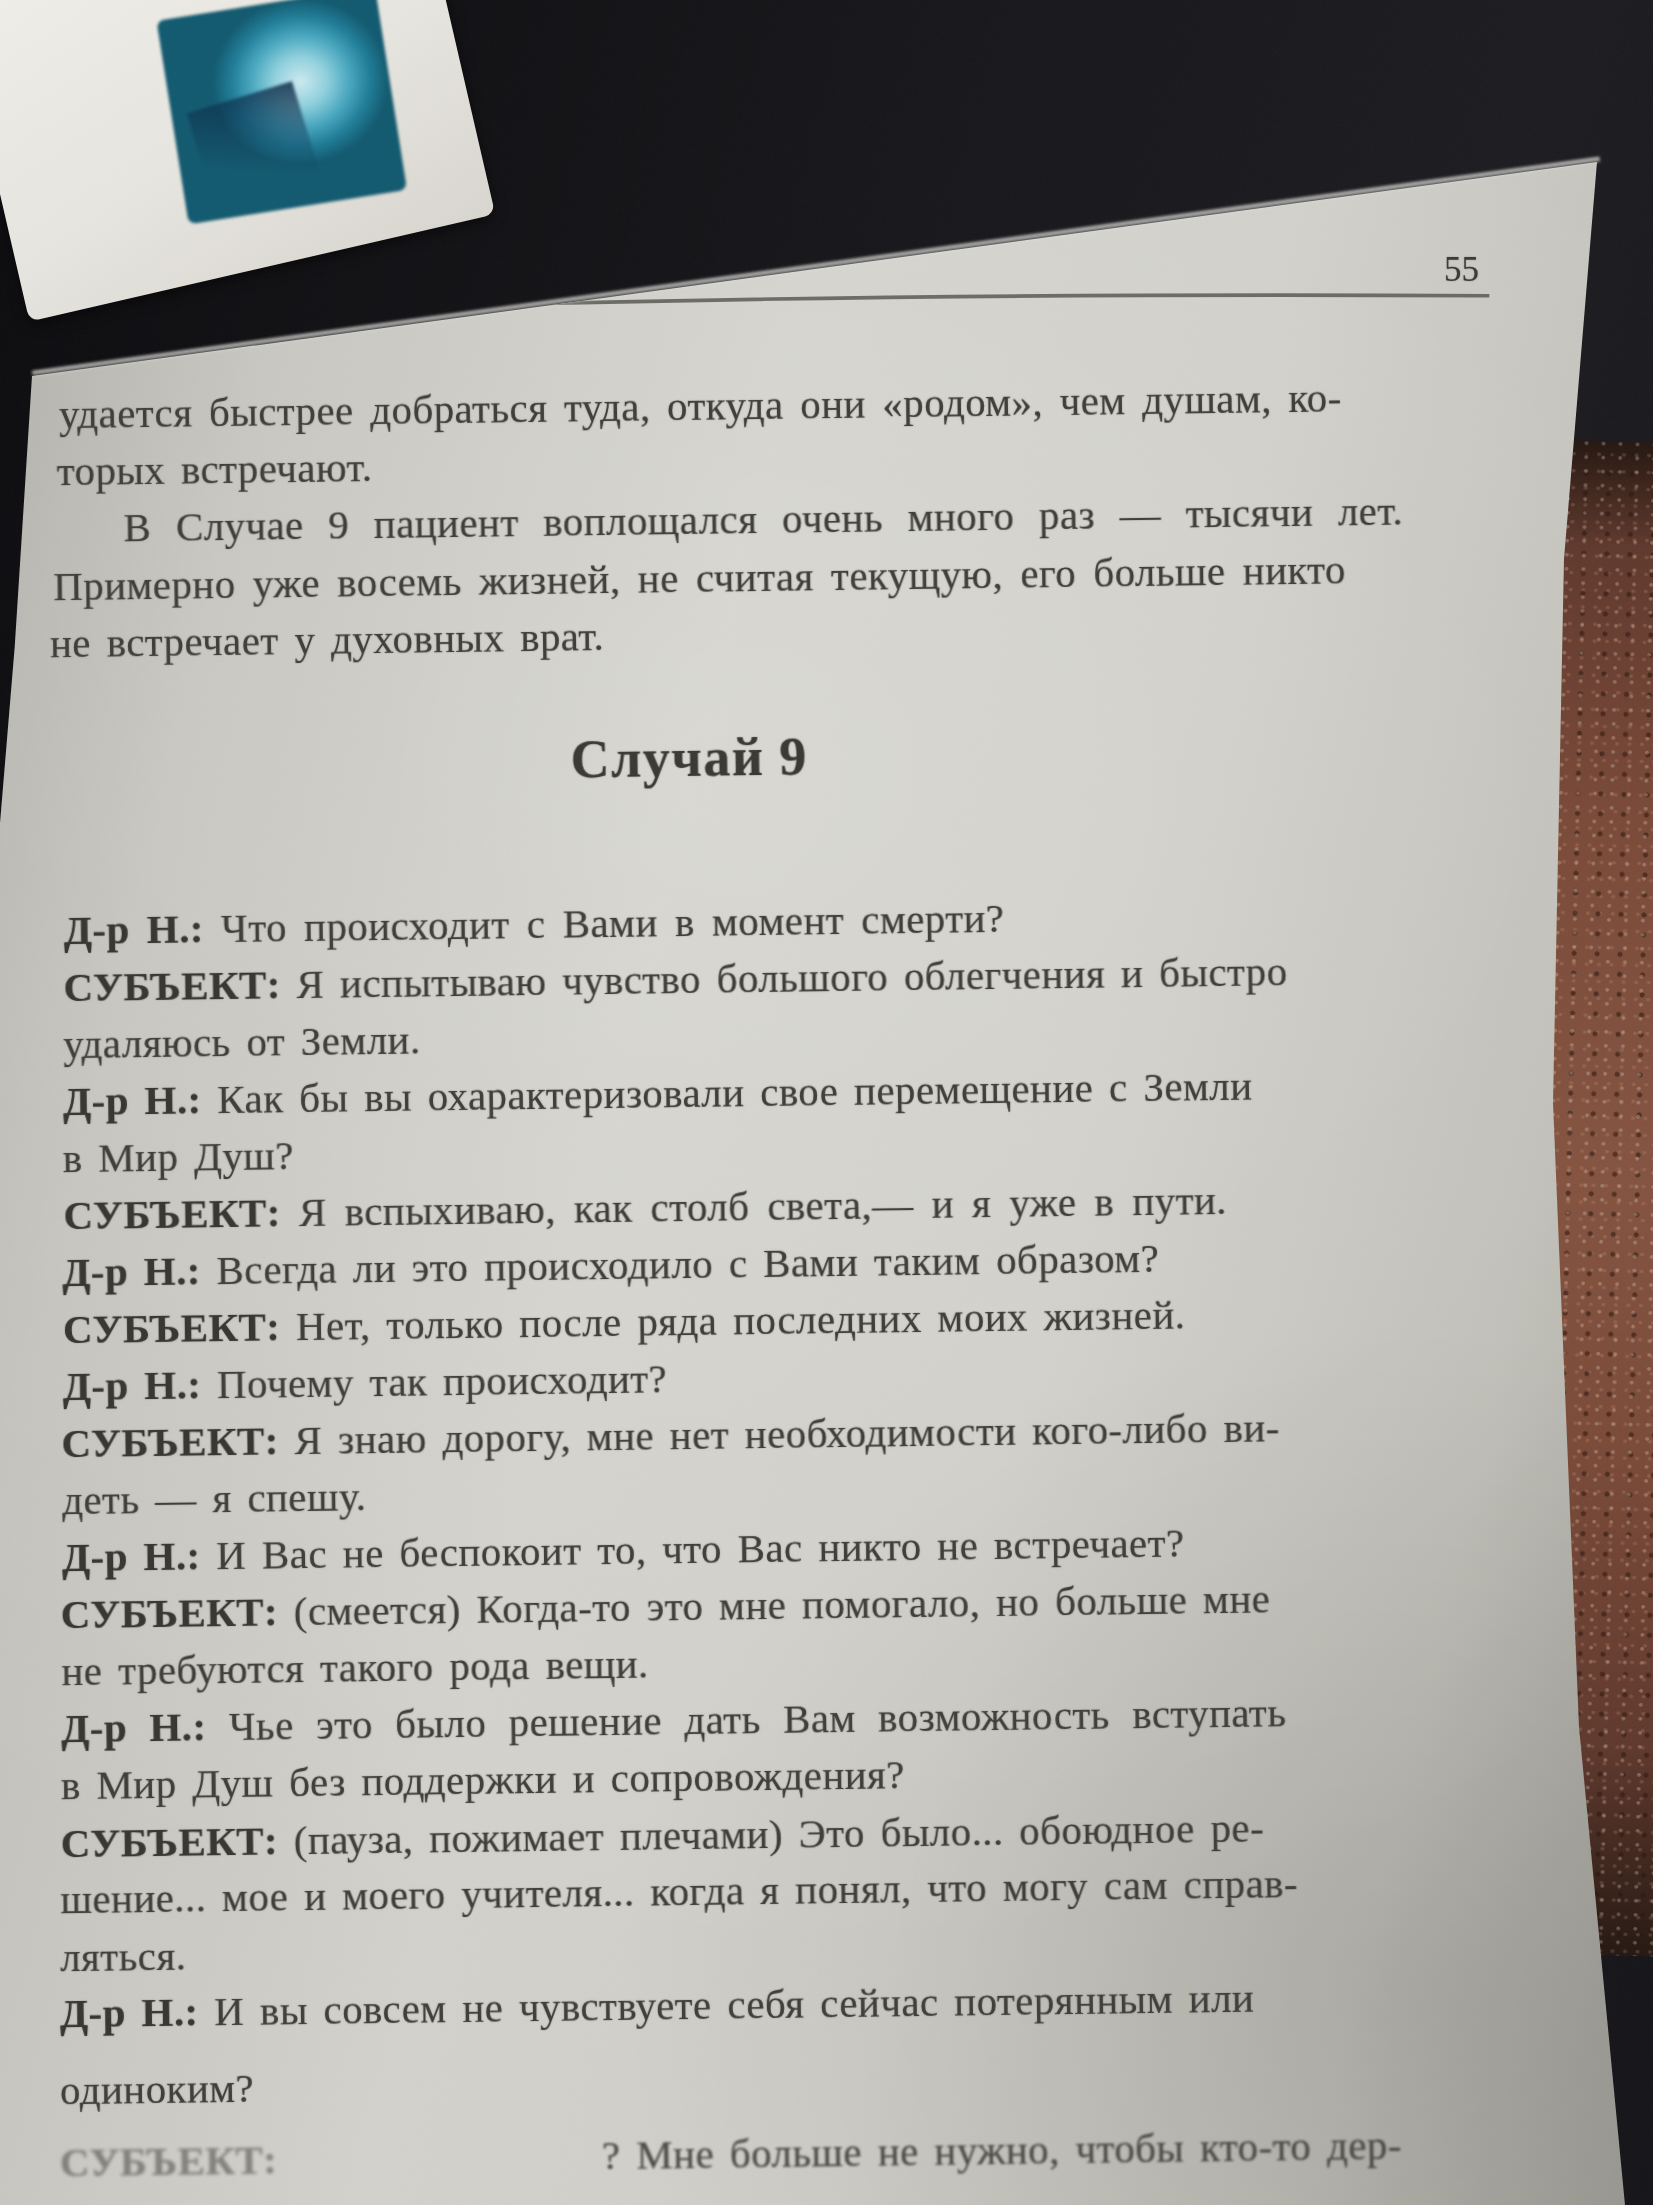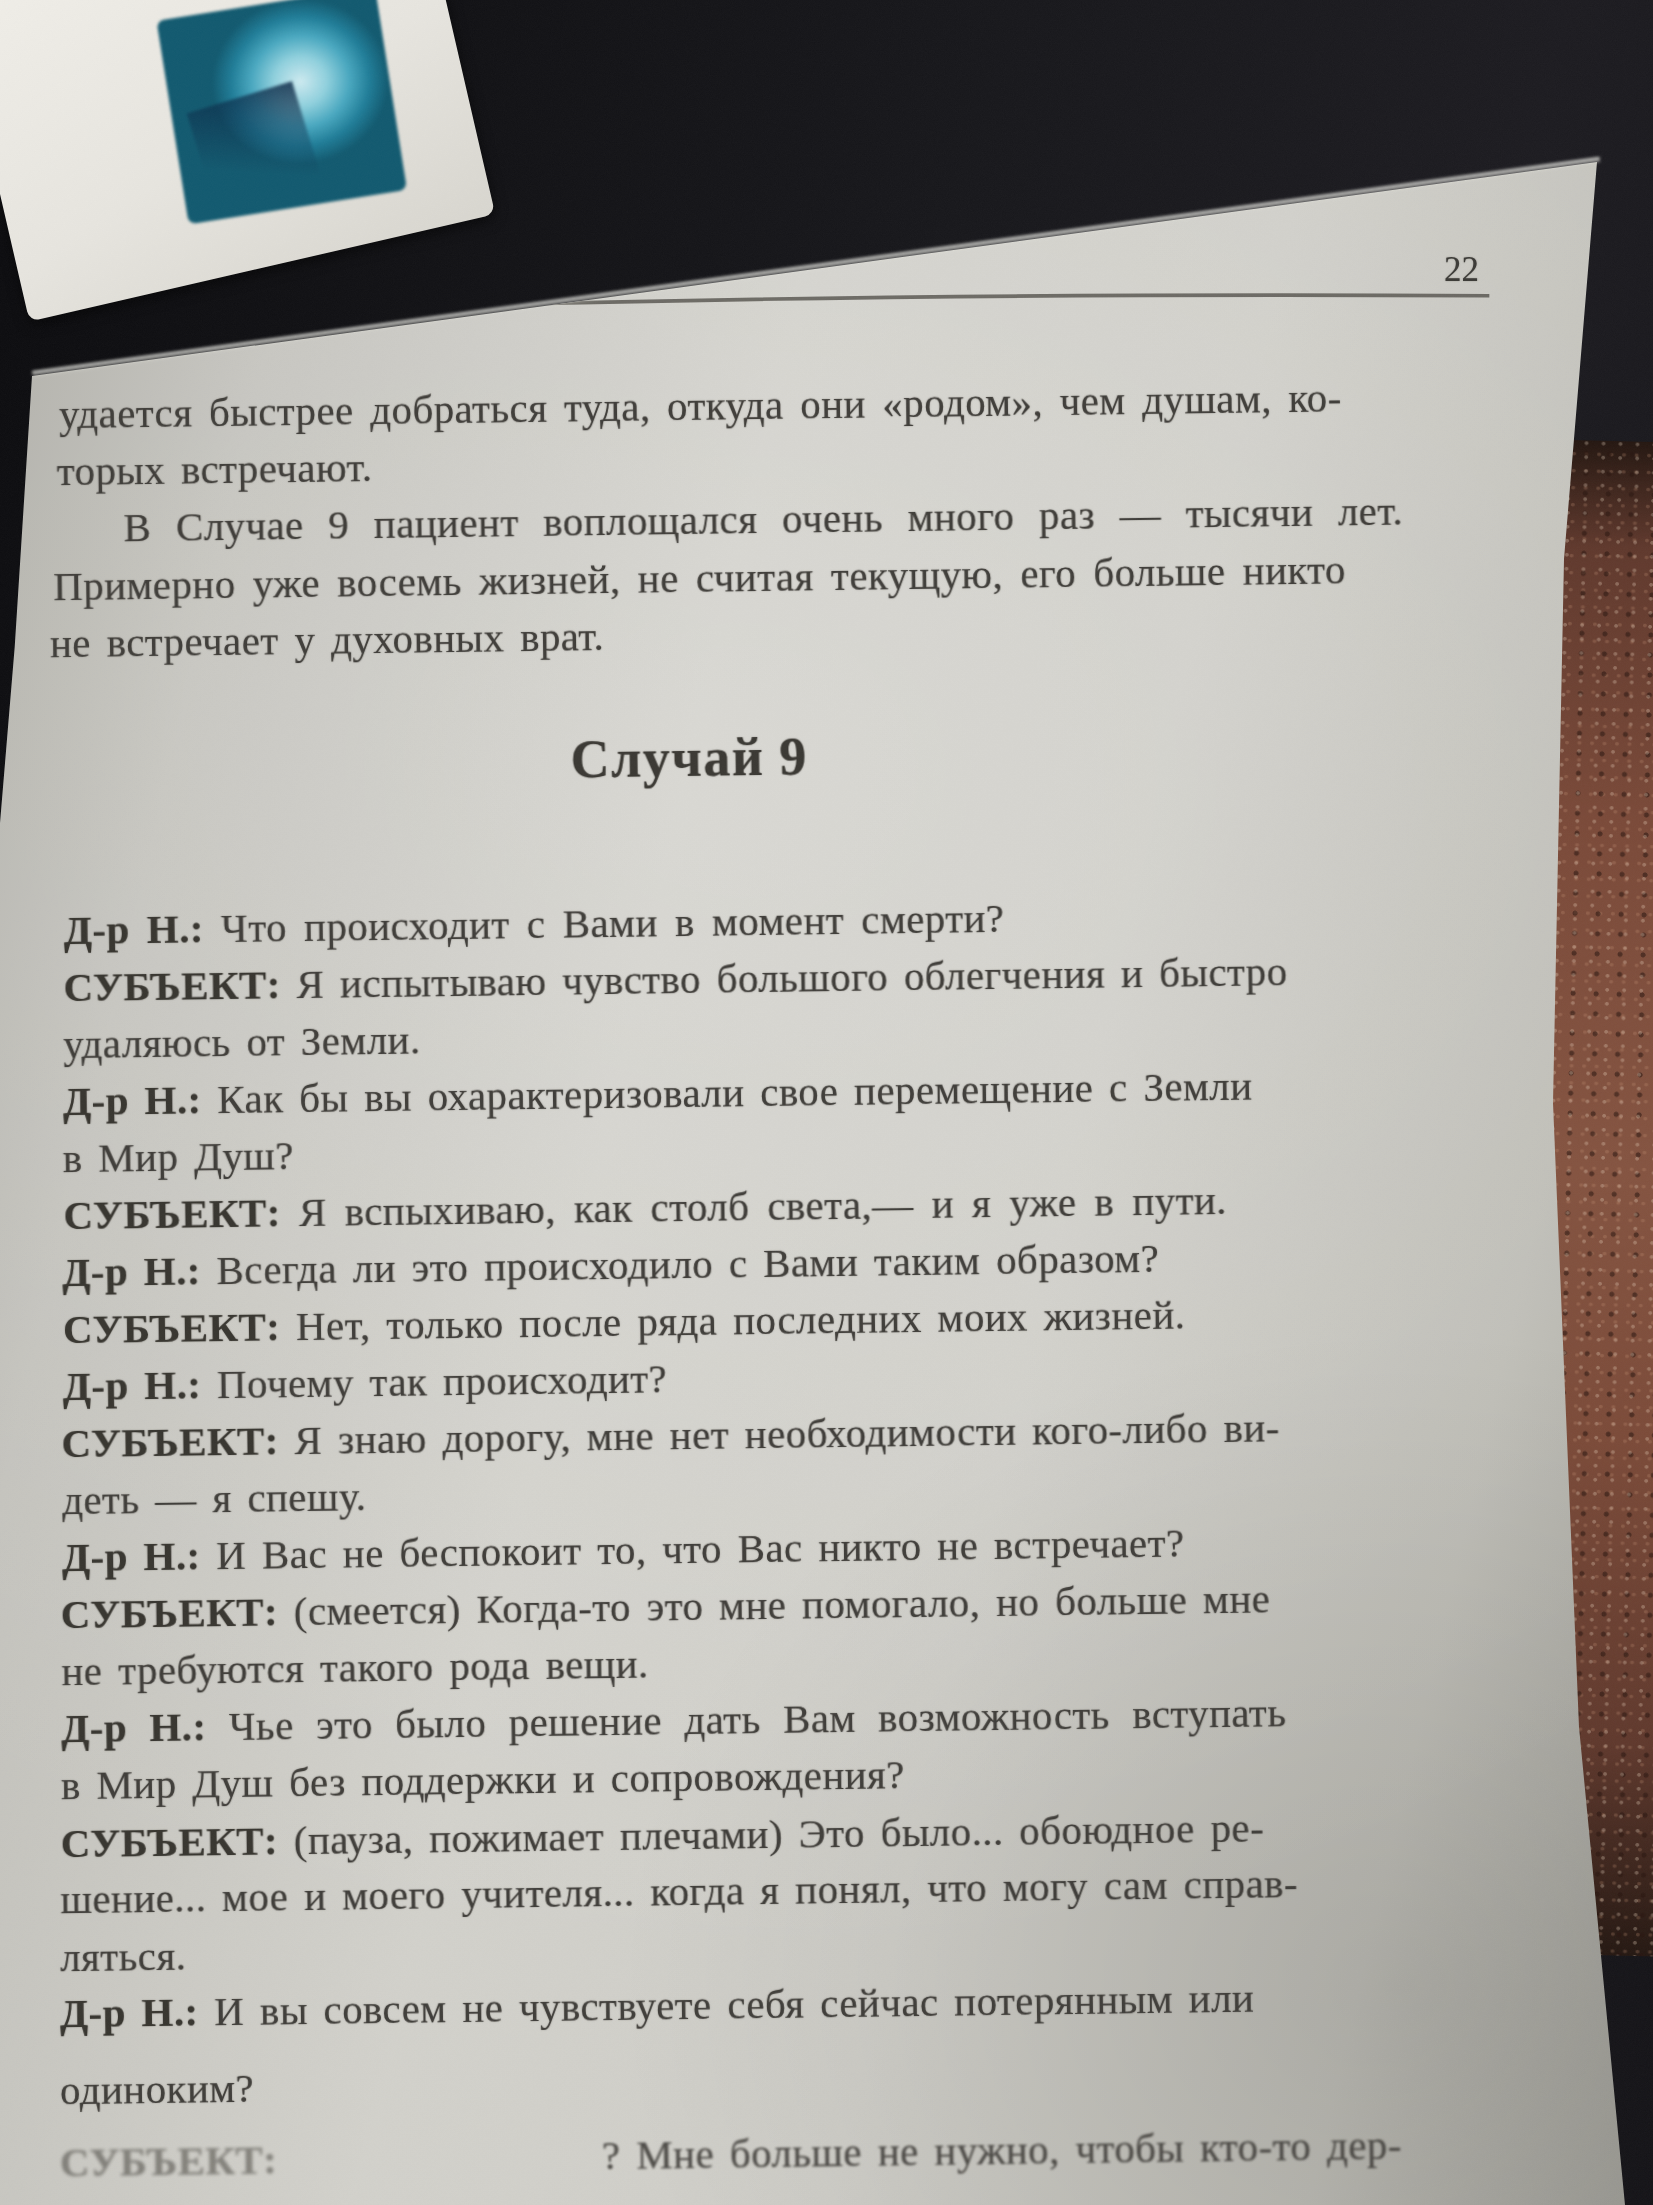--- a/index.html
+++ b/index.html
@@ -122,21 +122,21 @@
 <div class="scene">
   <div class="bg-fabric"></div>
 
   <div class="bookmark">
     <div class="bookmark-art"></div>
   </div>
 
   <div class="page">
     <div class="head-group">
       <div class="running-title">Возвращение домой</div>
-      <div class="page-number">22</div>
+      <div class="page-number">55</div>
       <svg class="rule-svg" width="1654" height="368" viewBox="0 0 2250 500">
         <path d="M 74 434 Q 980 396 2026 402" stroke="#5a5852" stroke-width="5" fill="none" opacity="0.85"></path>
       </svg>
     </div>
 
     <div class="body-group">
       <div id="intro">
           <div class="line" style="left: 68px; top: 390px; word-spacing: 5.9px;">удается быстрее добраться туда, откуда они «родом», чем душам, ко-</div>
           <div class="line" style="left: 65px; top: 447px; word-spacing: 5.1px;">торых встречают.</div>
           <div class="line" style="left: 131px; top: 504px; word-spacing: 14px;">В Случае 9 пациент воплощался очень много раз — тысячи лет.</div>

